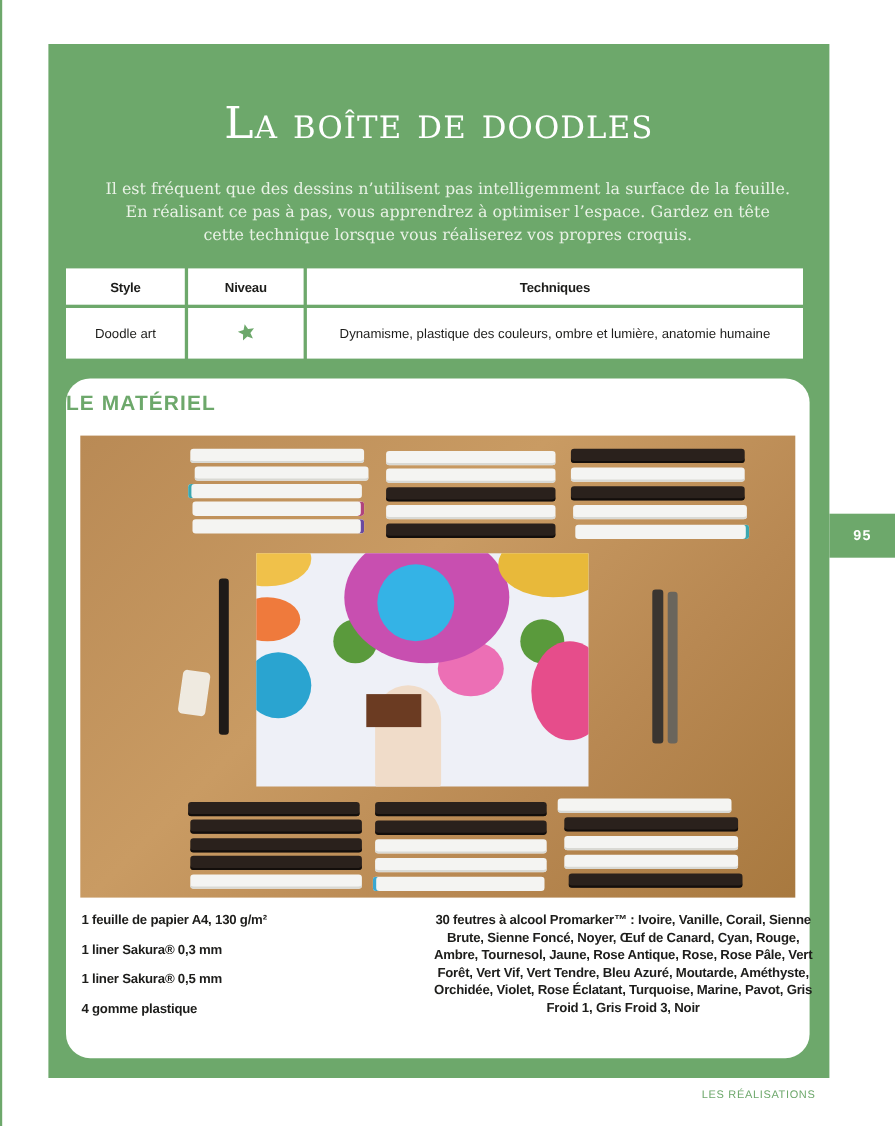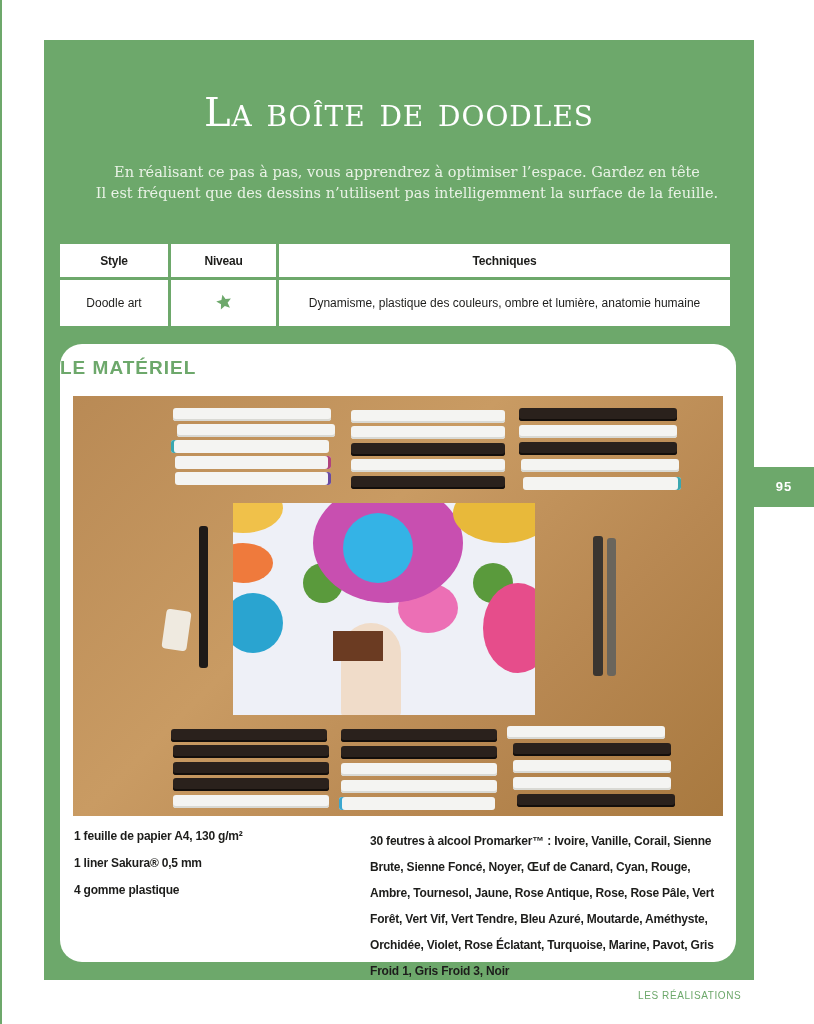--- a/index.html
+++ b/index.html
@@ -55,41 +55,42 @@
     .pencil { position: absolute; left: 126px; top: 130px; width: 9px; height: 142px; background: #1e1a18; border-radius: 3px; }
     .eraser { position: absolute; left: 91px; top: 214px; width: 25px; height: 40px; background: #efeae0; border-radius: 4px; transform: rotate(8deg); }
     .liner1 { position: absolute; left: 520px; top: 140px; width: 10px; height: 140px; background: #3a3530; border-radius: 3px; }
     .liner2 { position: absolute; left: 534px; top: 142px; width: 9px; height: 138px; background: #6a655c; border-radius: 3px; }
     .lists {
       position: absolute; left: 14px; top: 484px; right: 14px; font-size: 12px; color: #1d1d1b; font-weight: bold;
       font-family: "Liberation Sans", sans-serif;
     }
     .list-left { position: absolute; left: 0; top: 0; width: 300px; }
     .list-left div { height: 27px; line-height: 16px; letter-spacing: -0.2px; }
-    .list-right { position: absolute; left: 296px; top: 0; width: 345px; line-height: 26px; letter-spacing: -0.2px; }
+    .list-right { position: absolute; left: 320px; top: 0; width: 345px; line-height: 16px; letter-spacing: -0.2px; text-align: center; }
     .page-tab {
       position: absolute; left: 754px; top: 467px; width: 60px; height: 40px; background: #6da86b;
       color: #ffffff; font-weight: bold; font-size: 13px; text-align: center; line-height: 40px; letter-spacing: 1px;
     }
     .footer {
       position: absolute; left: 638px; top: 990px; color: #6da86b; font-size: 10px; letter-spacing: 0.6px;
     }
   </style>
 </head>
 <body>
 
 <div class="left-rule"></div>
 
 <div class="panel"></div>
 
 <div class="title">La boîte de doodles</div>
 
 <div class="intro">
+  <span>Il est fréquent que des dessins n’utilisent pas intelligemment la surface de la feuille.</span>
   <span>En réalisant ce pas à pas, vous apprendrez à optimiser l’espace. Gardez en tête</span>
-  <span>Il est fréquent que des dessins n’utilisent pas intelligemment la surface de la feuille.</span>
+  <span>cette technique lorsque vous réaliserez vos propres croquis.</span>
 </div>
 
 <table class="info">
   <tbody>
       <tr>
     <th class="col-style">Style</th>
     <th class="col-niveau">Niveau</th>
     <th>Techniques</th>
   </tr>
   <tr>
@@ -164,20 +165,21 @@
     <div class="marker w" style="left:434px;top:330px;width:158px;"></div>
     <div class="marker b" style="left:440px;top:347px;width:158px;"></div>
     <div class="marker w" style="left:440px;top:364px;width:158px;"></div>
     <div class="marker w" style="left:440px;top:381px;width:158px;"></div>
     <div class="marker b" style="left:444px;top:398px;width:158px;"></div>
   </div>
 
   <div class="lists">
     <div class="list-left">
       <div>1 feuille de papier A4, 130 g/m²</div>
+      <div>1 liner Sakura® 0,3 mm</div>
       <div>1 liner Sakura® 0,5 mm</div>
       <div>4 gomme plastique</div>
     </div>
     <div class="list-right">30 feutres à alcool Promarker™ : Ivoire, Vanille, Corail, Sienne Brute, Sienne Foncé, Noyer, Œuf de Canard, Cyan, Rouge, Ambre, Tournesol, Jaune, Rose Antique, Rose, Rose Pâle, Vert Forêt, Vert Vif, Vert Tendre, Bleu Azuré, Moutarde, Améthyste, Orchidée, Violet, Rose Éclatant, Turquoise, Marine, Pavot, Gris Froid 1, Gris Froid 3, Noir</div>
   </div>
 </div>
 
 <div class="page-tab">95</div>
 
 <div class="footer">LES RÉALISATIONS</div>

